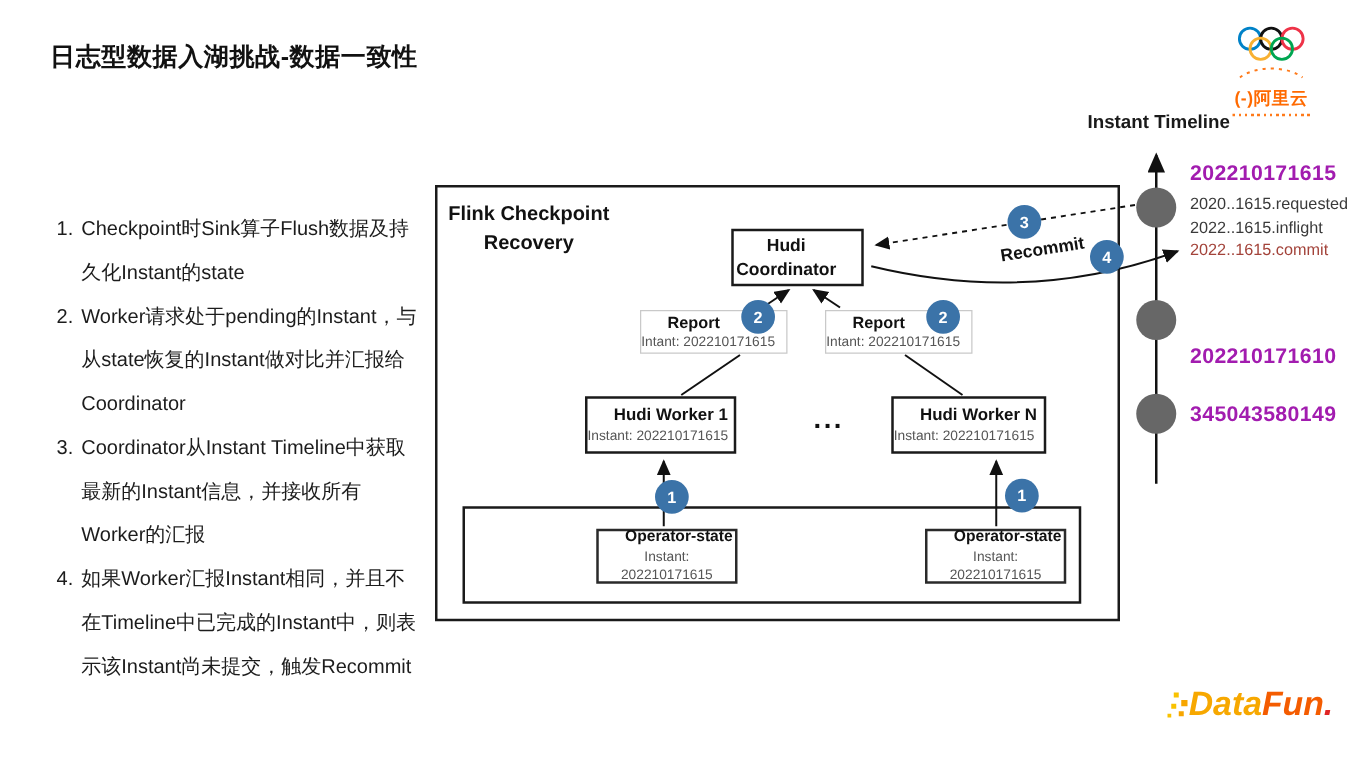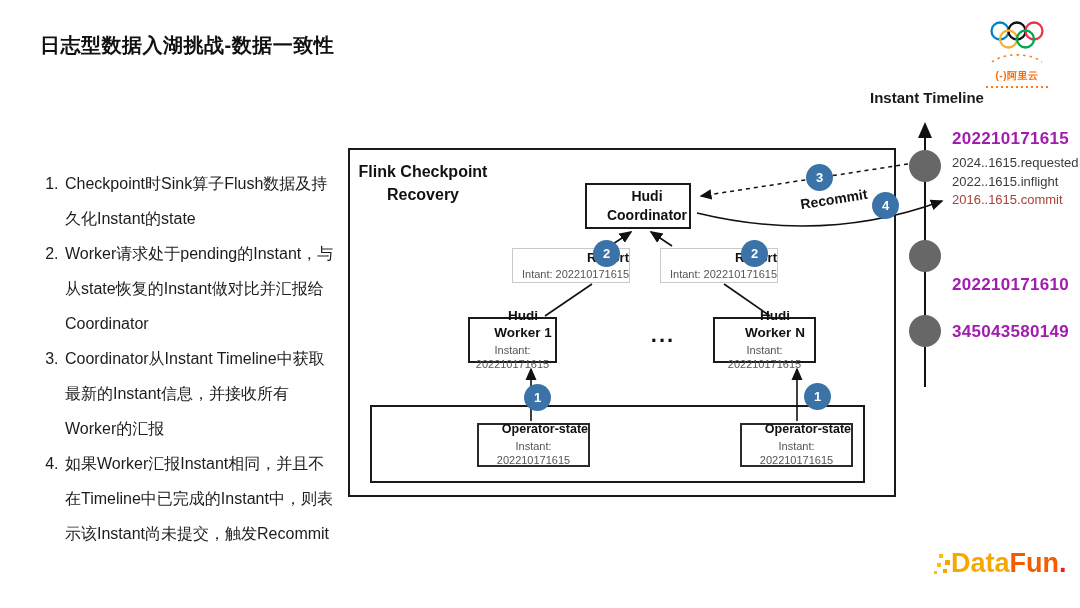--- a/index.html
+++ b/index.html
@@ -9,27 +9,27 @@
   .slide-title{position:absolute;left:40px;top:32px;font-size:20px;font-weight:bold;color:#111;letter-spacing:0.5px;}
 
   .notes{position:absolute;left:36px;top:166px;width:304px;}
   .notes ol{margin:0;padding-left:27px;font-size:16px;line-height:35px;color:#1c1c1c;}
   .notes li{padding-left:2px;}
 
   
   .abs{position:absolute;box-sizing:border-box;}
   .frame{left:348px;top:148px;width:548px;height:349px;border:2px solid #1a1a1a;background:transparent;}
   .flink-label{left:356px;top:160px;width:134px;text-align:center;font-weight:bold;font-size:16px;line-height:1.45;color:#111;}
-  .node-box{background:#fff;text-align:center;display:flex;flex-direction:column;align-items:flex-end;justify-content:center;}
+  .node-box{background:#fff;text-align:center;display:flex;flex-direction:column;align-items:flex-start;justify-content:center;}
   .coord{left:585px;top:183px;width:106px;height:46px;border:2px solid #1a1a1a;}
   .coord .t{font-weight:bold;font-size:14px;line-height:1.35;color:#111;width:84px;}
   .report1{left:512px;top:248px;width:118px;height:35px;border:1px solid #c9c9c9;}
   .report2{left:660px;top:248px;width:118px;height:35px;border:1px solid #c9c9c9;}
-  .worker1{left:468px;top:317px;width:89px;height:46px;border:2px solid #1a1a1a;}
-  .workerN{left:713px;top:317px;width:103px;height:46px;border:2px solid #1a1a1a;}
+  .worker1{left:468px;top:317px;width:121px;height:46px;border:2px solid #1a1a1a;}
+  .workerN{left:713px;top:317px;width:124px;height:46px;border:2px solid #1a1a1a;}
   .op1{left:477px;top:423px;width:113px;height:44px;border:2px solid #2a2a2a;}
   .op2{left:740px;top:423px;width:113px;height:44px;border:2px solid #2a2a2a;}
   .bt{font-weight:bold;font-size:13px;color:#111;line-height:1.25;padding-left:21px;}
   .bs{font-size:11px;color:#555;line-height:1.3;margin-top:1px;}
   .cpbox{left:370px;top:405px;width:495px;height:78px;border:2px solid #1a1a1a;}
   .cplabel{left:376px;top:428px;width:108px;text-align:center;font-weight:bold;font-size:16px;line-height:1.5;color:#111;}
   .ellipsis{left:639px;top:322px;width:48px;text-align:center;font-weight:bold;font-size:22px;letter-spacing:2px;color:#111;}
 
   .badge{position:absolute;width:27px;height:27px;border-radius:50%;background:#3b73a8;color:#fff;
          font-size:13px;font-weight:bold;display:flex;align-items:center;justify-content:center;z-index:5;}
@@ -40,26 +40,26 @@
   .tl-block1{left:952px;top:129px;}
   .tl-id{font-size:17px;font-weight:bold;color:#a21caf;letter-spacing:0.3px;}
   .tl-file{font-size:13px;color:#3a3a3a;line-height:18.5px;}
   .tl-file.first{margin-top:5px;}
   .tl-commit{font-size:13px;color:#a3433a;line-height:18.5px;}
   .tl-id2{left:952px;top:247px;margin-top:28px;}
   .tl-id3{left:952px;top:322px;}
 
   
   .aliyun{left:980px;top:20px;width:74px;text-align:center;}
-  .aliyun-text{font-size:10px;font-weight:bold;color:#ff6a00;margin-top:1px;letter-spacing:0.5px;}
+  .aliyun-text{font-size:14px;font-weight:bold;color:#ff6a00;margin-top:1px;letter-spacing:0.5px;}
   .aliyun-dots{margin:3px auto 0;width:62px;height:2px;
     background:repeating-linear-gradient(90deg,#ff7a1a 0,#ff7a1a 2px,transparent 2px,transparent 5px);}
   .datafun{left:933px;top:546px;width:140px;height:42px;}
   .datafun .px{position:absolute;}
-  .df-text{position:absolute;left:18px;top:2px;font-size:27px;font-weight:bold;letter-spacing:0px;}
+  .df-text{position:absolute;left:18px;top:2px;font-size:27px;font-weight:bold;font-style:italic;letter-spacing:0px;}
   .df-a{color:#f7a800;}
   .df-b{color:#f45c00;}
   .df-c{color:#e02424;}
 
   svg.overlay{position:absolute;left:0;top:0;z-index:3;pointer-events:none;}
 </style>
 </head>
 <body>
 
 <div id="stage">
@@ -142,23 +142,23 @@
   <div class="badge" style="left:804px;top:383px;">1</div>
   <div class="badge" style="left:593px;top:240px;">2</div>
   <div class="badge" style="left:741px;top:240px;">2</div>
   <div class="badge" style="left:806px;top:164px;">3</div>
   <div class="badge" style="left:872px;top:192px;">4</div>
   <div class="abs recommit">Recommit</div>
 
   <div class="abs tl-title">Instant Timeline</div>
   <div class="abs tl-block1">
     <div class="tl-id">202210171615</div>
-    <div class="tl-file first">2024..1615.requested</div>
+    <div class="tl-file first">2020..1615.requested</div>
     <div class="tl-file">2022..1615.inflight</div>
-    <div class="tl-commit">2016..1615.commit</div>
+    <div class="tl-commit">2022..1615.commit</div>
   </div>
   <div class="abs tl-id tl-id2">202210171610</div>
   <div class="abs tl-id tl-id3">345043580149</div>
 
   <div class="abs aliyun">
     <svg width="74" height="44" viewBox="0 0 74 44">
       <g fill="none" stroke-width="2.3">
         <circle cx="20" cy="11" r="8.5" stroke="#0082c8"></circle>
         <circle cx="37" cy="11" r="8.5" stroke="#111111"></circle>
         <circle cx="54" cy="11" r="8.5" stroke="#ee3348"></circle>

